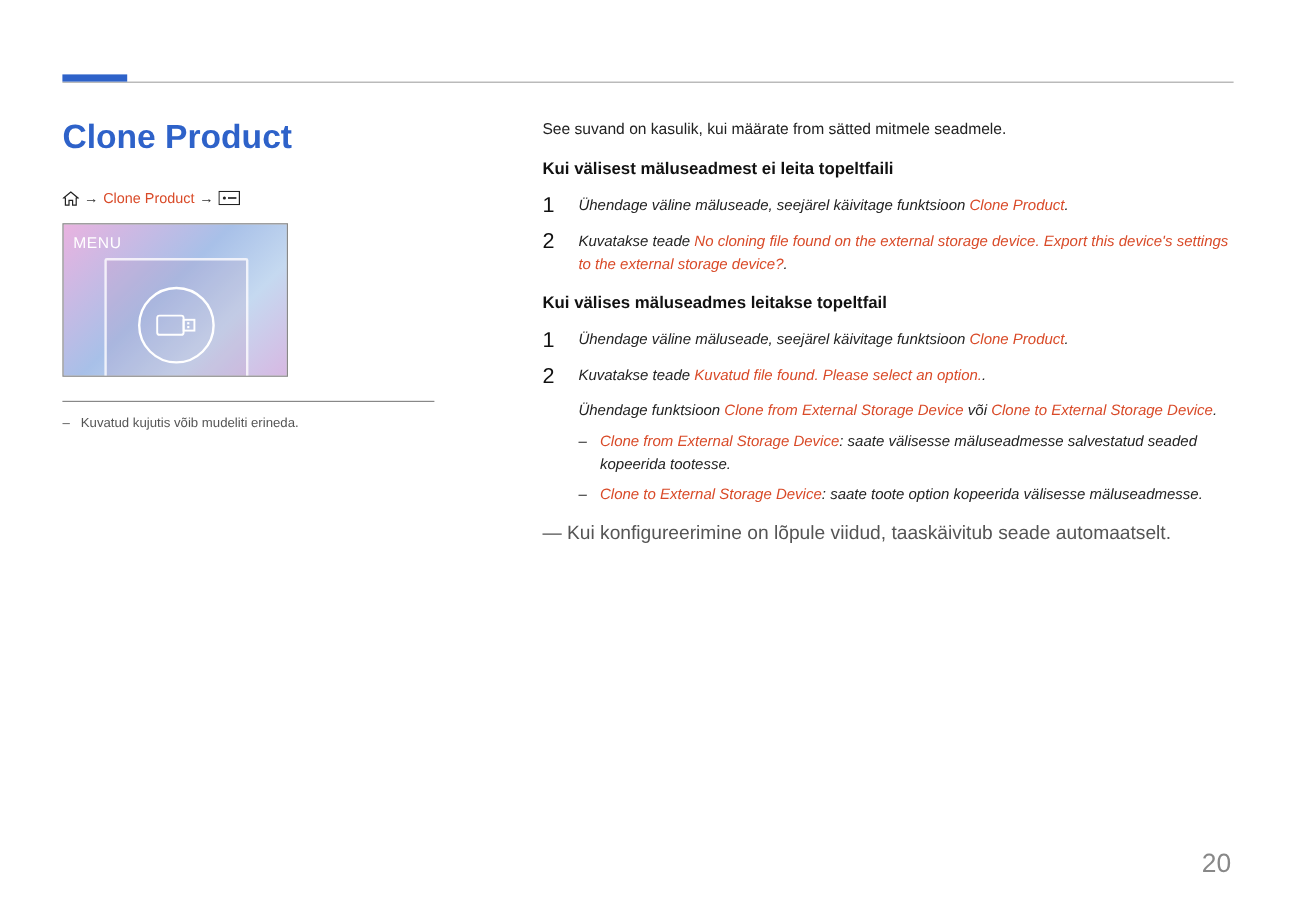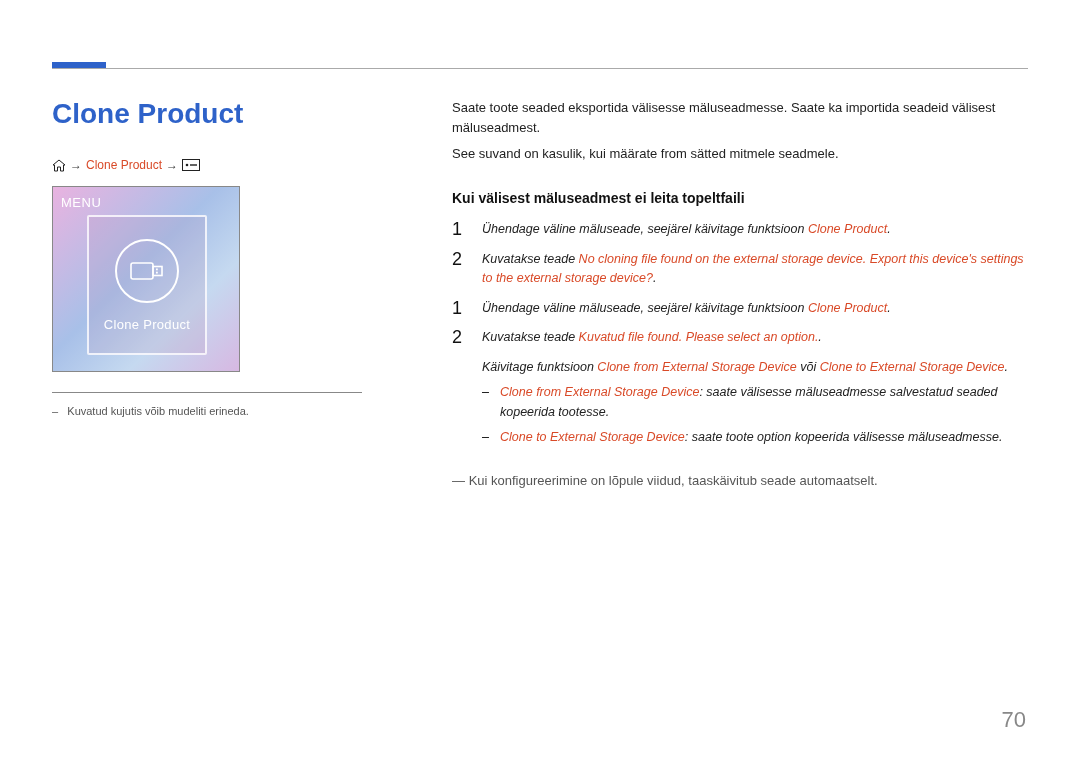--- a/index.html
+++ b/index.html
@@ -43,21 +43,21 @@
     font-size: 12px;
     color: #333;
     display: flex;
     align-items: center;
     gap: 4px;
     margin-bottom: 14px;
   }
   .accent { color: #d94a28; }
   .screen-box {
     width: 188px;
-    height: 186px;
+    height: 128px;
     border: 1px solid #888;
     background: linear-gradient(135deg, #e9b3e0 0%, #a8c0e8 45%, #c5d9f0 70%, #d7b8e2 100%);
     position: relative;
     overflow: hidden;
   }
   .menu-label {
     position: absolute;
     top: 8px; left: 8px;
     color: #fff;
     font-size: 13px;
@@ -106,21 +106,21 @@
     top: 98px;
     width: 576px;
     font-size: 13px;
     line-height: 1.55;
     color: #222;
   }
   .right-col p { margin-bottom: 6px; }
   .subhead {
     font-weight: 700;
     font-size: 14px;
-    margin-top: 24px;
+    margin-top: 12px;
     margin-bottom: 10px;
     color: #111;
   }
   .step {
     display: flex;
     align-items: flex-start;
     gap: 16px;
     margin-bottom: 10px;
   }
   .step-num {
@@ -132,22 +132,22 @@
   .step-body { flex: 1; font-size: 12.5px; font-style: italic; }
   .sub-bullet {
     display: flex;
     gap: 10px;
     margin-top: 6px;
     margin-left: 0;
     font-size: 12.5px;
   }
   .sub-bullet .dash { min-width: 8px; }
   .footnote {
-    margin-top: 24px;
-    font-size: 13px;
+    margin-top: 10px;
+    font-size: 16px;
     color: #555;
   }
   .page-number {
     position: absolute;
     right: 54px;
     bottom: 30px;
     font-size: 22px;
     color: #888;
   }
   svg { display: block; }
@@ -198,66 +198,66 @@
 
   <div class="left-divider"></div>
   <div class="img-note">
     <span>–</span>
     &nbsp;
     <span>Kuvatud kujutis võib mudeliti erineda.</span>
   </div>
 </div>
 
 <div class="right-col">
-  <p>Saate toote seaded eksportida välisesse mäluseadmesse. Saate ka importida seadeid välisest mäluseadmest.</p>
   <p>See suvand on kasulik, kui määrate from sätted mitmele seadmele.</p>
 
   <div class="subhead">Kui välisest mäluseadmest ei leita topeltfaili</div>
 
   <div class="step">
     <div class="step-num">1</div>
     <div class="step-body">
       <span>Ühendage väline mäluseade, seejärel käivitage funktsioon </span><span class="accent">Clone Product</span><span>.</span>
     </div>
   </div>
 
   <div class="step">
     <div class="step-num">2</div>
     <div class="step-body">
       <span>Kuvatakse teade </span><span class="accent">No cloning file found on the external storage device. Export this device's settings to the external storage device?</span><span>.</span>
     </div>
   </div>
 
+  <div class="subhead">Kui välises mäluseadmes leitakse topeltfail</div>
 
   <div class="step">
     <div class="step-num">1</div>
     <div class="step-body">
       <span>Ühendage väline mäluseade, seejärel käivitage funktsioon </span><span class="accent">Clone Product</span><span>.</span>
     </div>
   </div>
 
   <div class="step">
     <div class="step-num">2</div>
     <div class="step-body">
       <div>
         <span>Kuvatakse teade </span><span class="accent">Kuvatud file found. Please select an option.</span><span>.</span>
       </div>
       <div style="margin-top:10px;">
-        <span>Käivitage funktsioon </span><span class="accent">Clone from External Storage Device</span><span> või </span><span class="accent">Clone to External Storage Device</span><span>.</span>
+        <span>Ühendage funktsioon </span><span class="accent">Clone from External Storage Device</span><span> või </span><span class="accent">Clone to External Storage Device</span><span>.</span>
       </div>
       <div class="sub-bullet">
         <span class="dash">–</span>
         <div><span class="accent">Clone from External Storage Device</span><span>: saate välisesse mäluseadmesse salvestatud seaded kopeerida tootesse.</span></div>
       </div>
       <div class="sub-bullet">
         <span class="dash">–</span>
         <div><span class="accent">Clone to External Storage Device</span><span>: saate toote option kopeerida välisesse mäluseadmesse.</span></div>
       </div>
     </div>
   </div>
 
   <div class="footnote">
     <span>―</span>
     <span>Kui konfigureerimine on lõpule viidud, taaskäivitub seade automaatselt.</span>
   </div>
 </div>
 
-<div class="page-number">70</div>
+<div class="page-number">20</div>
 
 </body></html>

